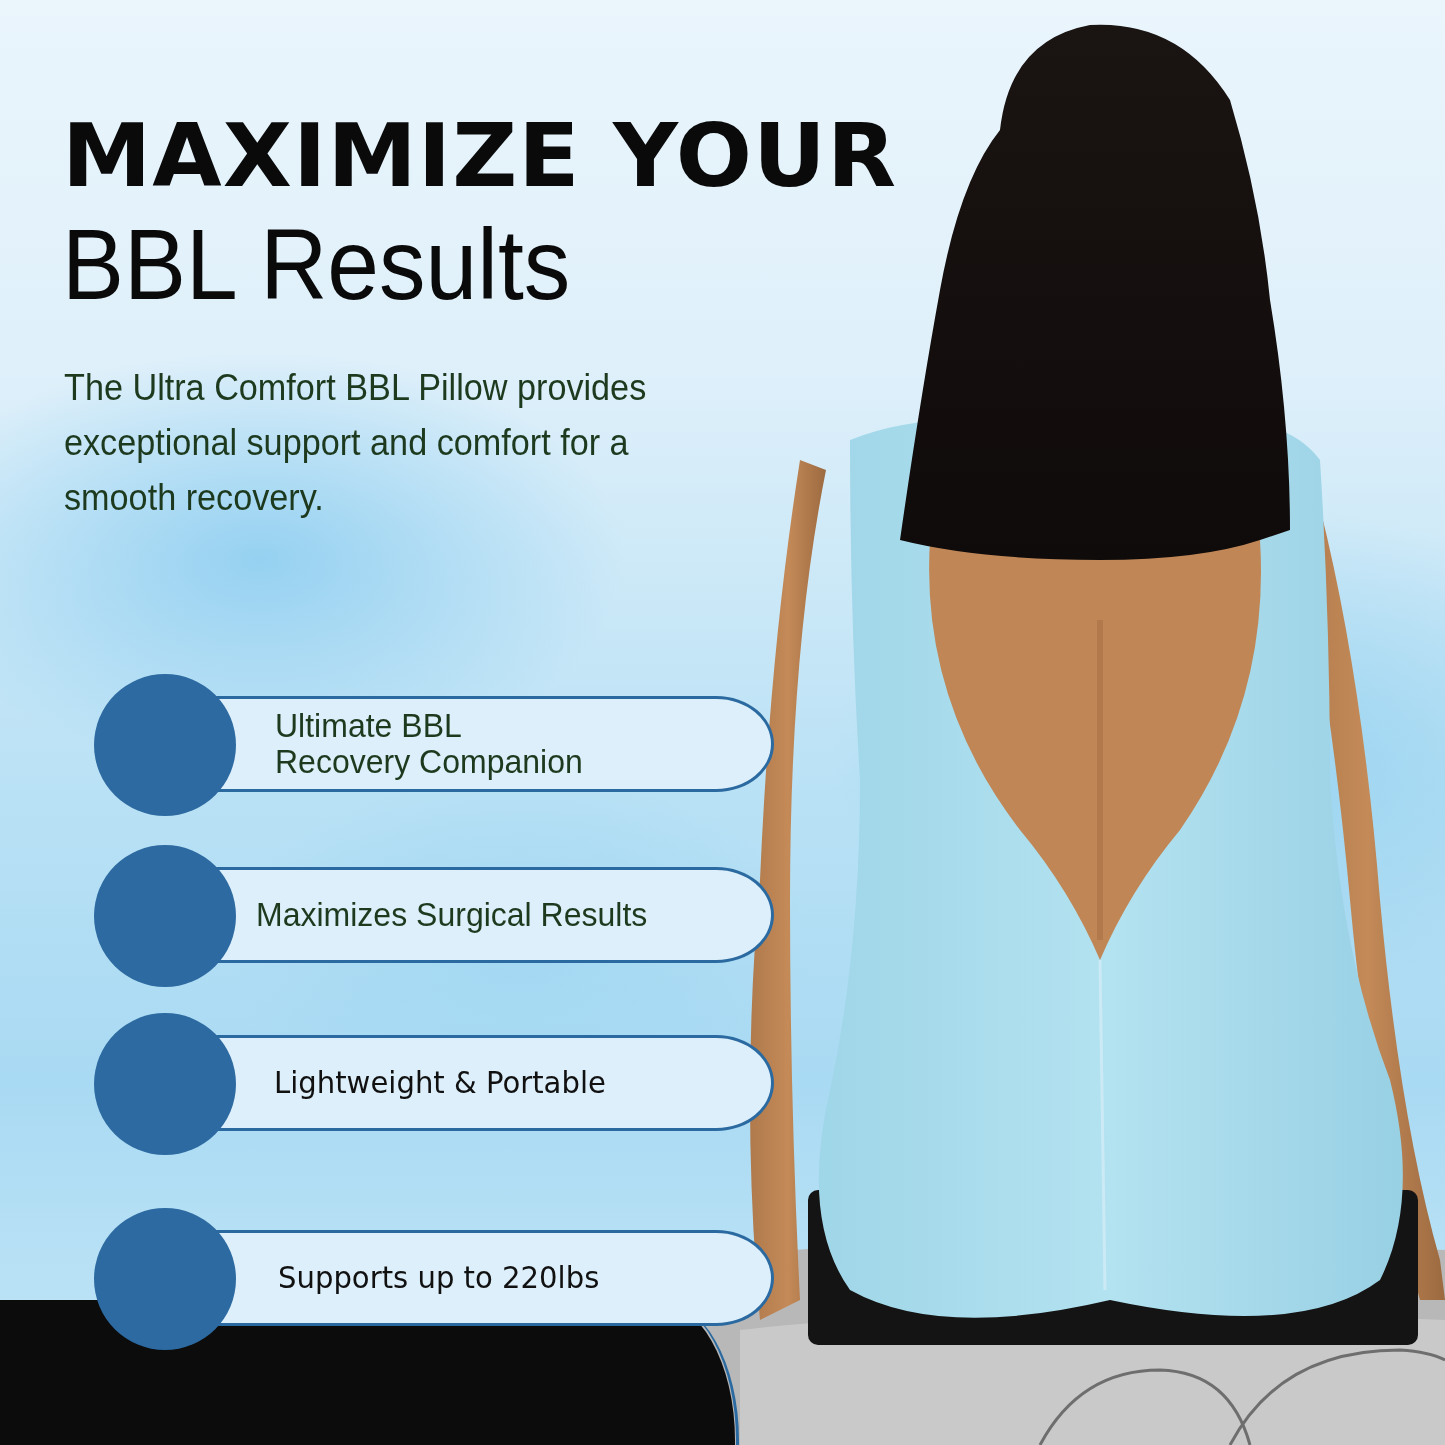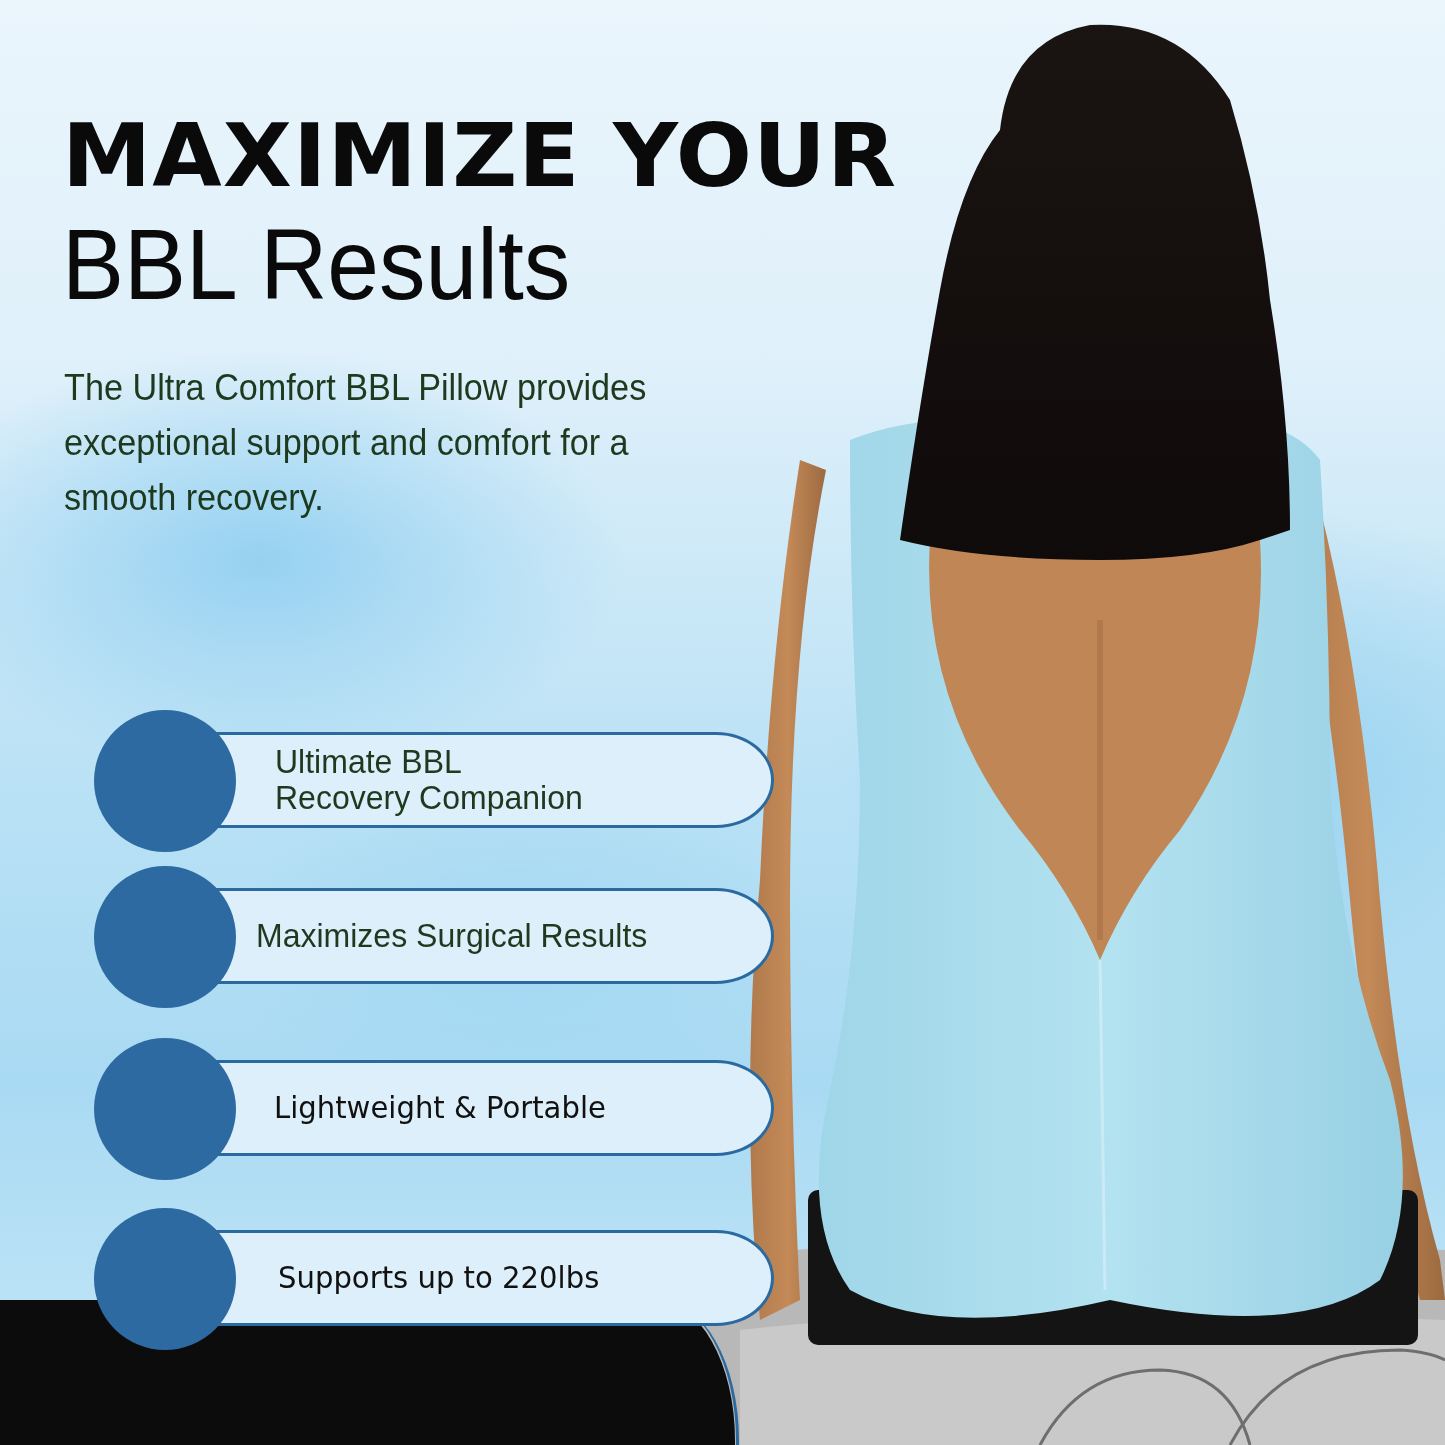--- a/index.html
+++ b/index.html
@@ -86,36 +86,36 @@
 
   <path d="M1000 130 Q1010 40 1090 25 Q1180 20 1230 100 Q1260 200 1270 300 Q1290 420 1290 530 L1260 540 Q1200 560 1100 560 Q980 560 900 540 Q920 400 940 290 Q960 180 1000 130Z" fill="url(#hair)"></path>
 </svg>
 
 <h1 class="headline-1">MAXIMIZE YOUR</h1>
 <h2 class="headline-2">BBL Results</h2>
 <p class="subtitle">The Ultra Comfort BBL Pillow provides exceptional support and comfort for a smooth recovery.</p>
 
 <div class="bottom-band"></div>
 
-<div class="feature" style="top:710px;">
+<div class="feature" style="top:674px;">
   <div class="pill"></div>
   <div class="circle"></div>
   <div class="label" style="left:181px;">
     <span>Ultimate BBL</span>
     <span>Recovery Companion</span>
   </div>
 </div>
 
-<div class="feature" style="top:866px;">
+<div class="feature" style="top:845px;">
   <div class="pill"></div>
   <div class="circle"></div>
   <div class="label" style="left:162px;">Maximizes Surgical Results</div>
 </div>
 
-<div class="feature" style="top:1038px;">
+<div class="feature" style="top:1013px;">
   <div class="pill"></div>
   <div class="circle"></div>
   <div class="label dark" style="left:180px;">Lightweight &amp; Portable</div>
 </div>
 
 <div class="feature" style="top:1208px;">
   <div class="pill"></div>
   <div class="circle"></div>
   <div class="label dark" style="left:184px;">Supports up to 220lbs</div>
 </div>

